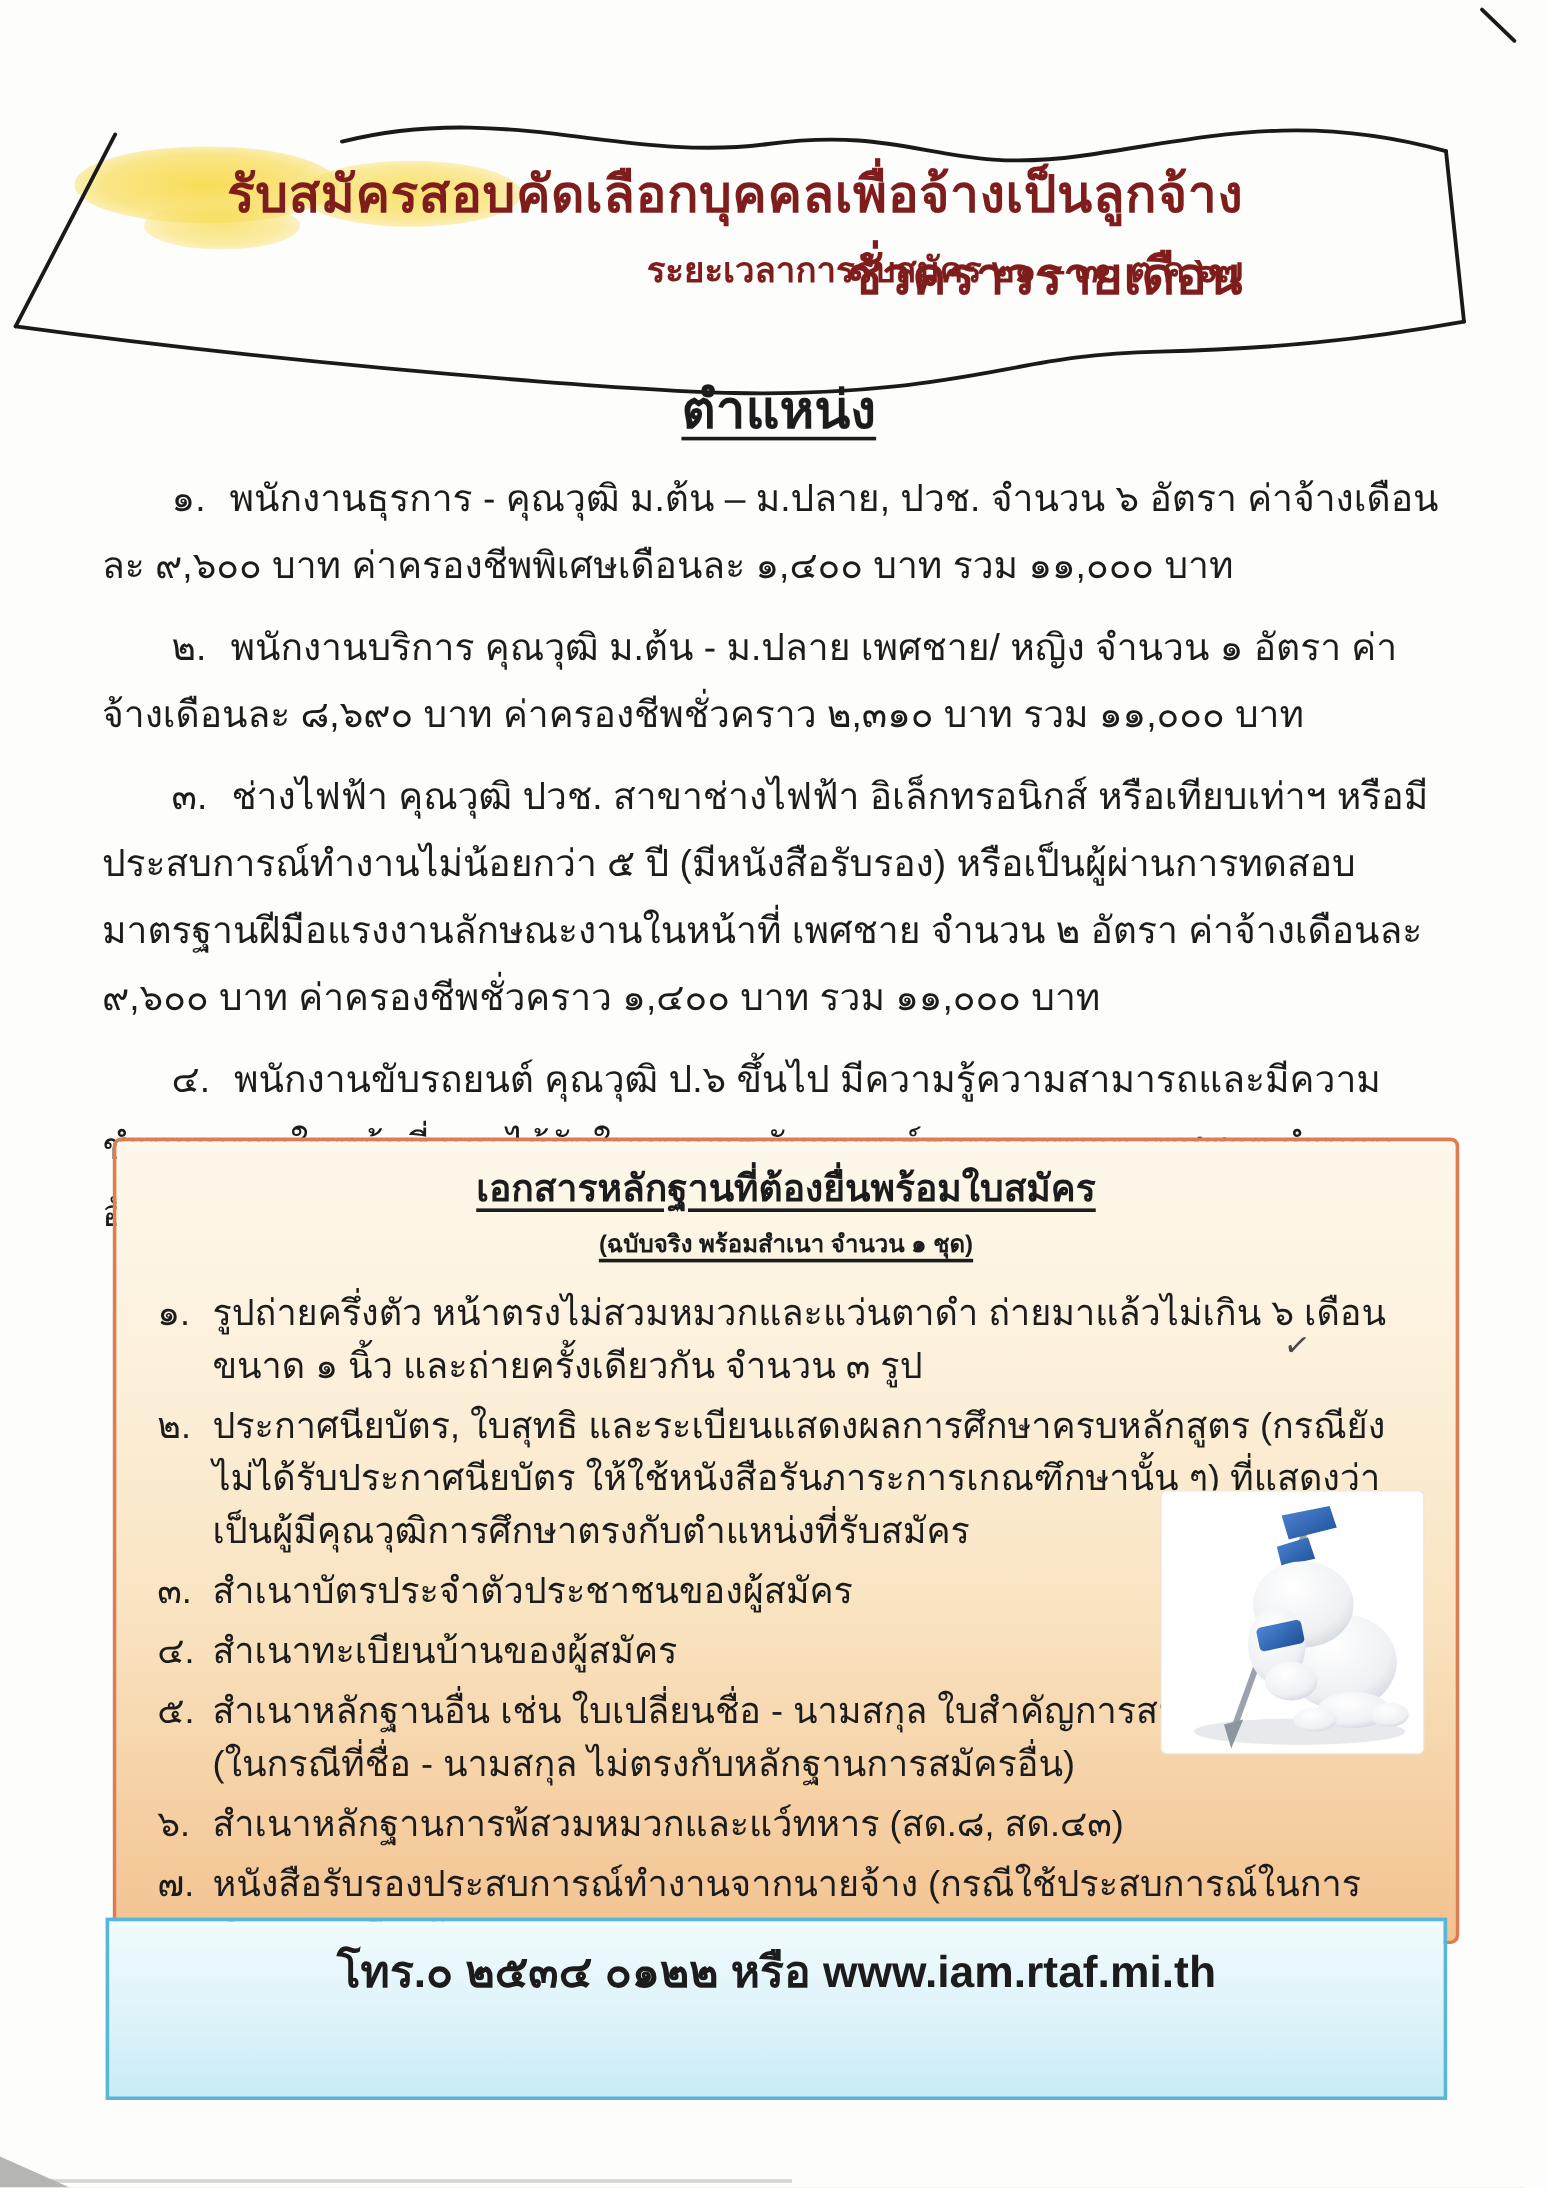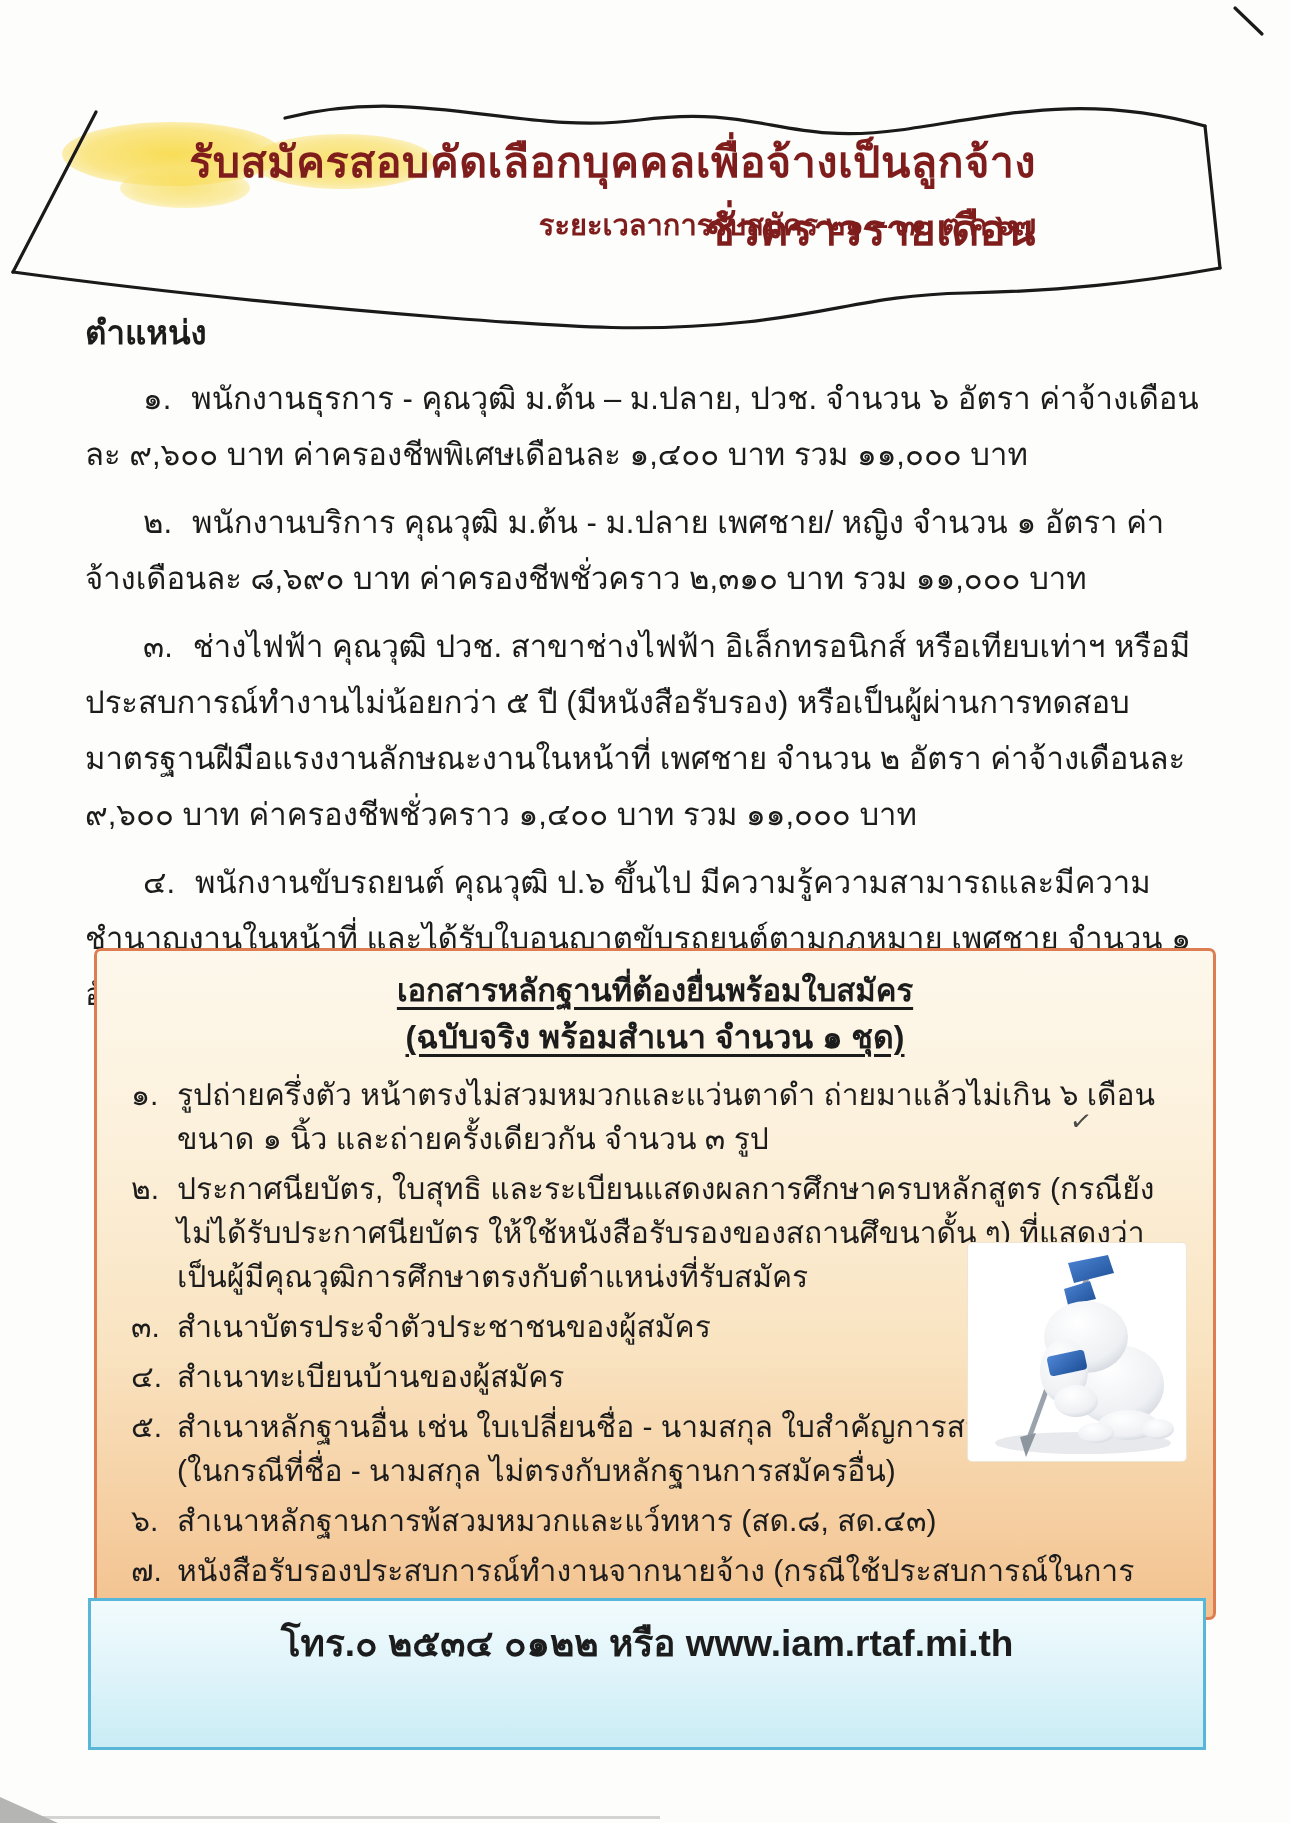--- a/index.html
+++ b/index.html
@@ -16,31 +16,31 @@
   .logo-wrap{position:absolute;left:18px;top:0;width:360px;height:140px;}
   .yellow-patch{position:absolute;border-radius:50%;
     background:radial-gradient(ellipse at center,#f7d52e 0%,#f9e06a 55%,rgba(250,232,140,0) 100%);}
   
   .banner-stroke-svg{position:absolute;left:0;top:0;width:1290px;height:420px;pointer-events:none;}
   .banner-line{position:absolute;left:58px;width:978px;text-align:right;font-weight:bold;color:#7f1d1d;}
   .banner-line1{top:128px;font-size:43px;letter-spacing:0.5px;}
   .banner-line2{top:202px;font-size:29px;}
   
   .positions-block{position:absolute;left:85px;top:306px;width:1128px;}
-  .section-heading{font-size:33px;font-weight:bold;
-    text-underline-offset:7px;text-decoration-thickness:2.5px;margin:0 0 10px 0;}
+  .section-heading{font-size:44px;font-weight:bold;text-decoration:underline;
+    text-underline-offset:7px;text-decoration-thickness:2.5px;margin:0 0 10px 0;text-align:center;}
   .para{margin:12px 0 0 0;font-size:31px;line-height:56px;text-indent:58px;font-weight:500;}
   .pnum{margin-right:20px;}
   
   .doc-panel{position:absolute;left:94px;top:948px;width:1122px;height:672px;
     box-sizing:border-box;border:3px solid #dd7d52;border-radius:7px;
     background:linear-gradient(180deg,#fdf8ec 0%,#fcf0da 30%,#f9e3c0 60%,#f3c28f 100%);}
   .doc-header{margin-top:18px;text-align:center;font-size:31px;font-weight:bold;
     text-decoration:underline;text-underline-offset:6px;text-decoration-thickness:2.5px;line-height:44px;}
-  .doc-subheader{text-align:center;font-size:32px;font-weight:bold;
+  .doc-subheader{text-align:center;font-size:20px;font-weight:bold;
     text-decoration:underline;text-underline-offset:6px;text-decoration-thickness:2.5px;line-height:44px;margin-top:2px;}
   .doc-list{list-style:none;margin:14px 0 0 0;padding:0 26px 0 34px;}
   .doc-item{display:flex;font-size:30px;line-height:44px;margin-bottom:6px;font-weight:500;}
   .dnum{flex:none;width:46px;}
   .dtext{flex:1;}
   .illus-box{position:absolute;left:871px;top:292px;width:218px;height:218px;
     background:#ffffff;border-radius:4px;box-shadow:0 0 0 1px #f0e4d2;}
   
   .contact-box{position:absolute;left:88px;top:1598px;width:1118px;height:152px;
     box-sizing:border-box;border:3px solid #58b7d8;
@@ -94,21 +94,21 @@
     <div class="doc-header">เอกสารหลักฐานที่ต้องยื่นพร้อมใบสมัคร</div>
     <div class="doc-subheader">(ฉบับจริง พร้อมสำเนา จำนวน ๑ ชุด)</div>
 
     <ol class="doc-list">
       <li class="doc-item">
           <span class="dnum">๑.</span>
           <span class="dtext">รูปถ่ายครึ่งตัว หน้าตรงไม่สวมหมวกและแว่นตาดำ ถ่ายมาแล้วไม่เกิน ๖ เดือน ขนาด ๑ นิ้ว และถ่ายครั้งเดียวกัน จำนวน ๓ รูป</span>
         </li>
       <li class="doc-item">
           <span class="dnum">๒.</span>
-          <span class="dtext">ประกาศนียบัตร, ใบสุทธิ และระเบียนแสดงผลการศึกษาครบหลักสูตร (กรณียังไม่ได้รับประกาศนียบัตร ให้ใช้หนังสือรับรองของสถานศึขนาดั้น ๆ) ที่แสดงว่าเป็นผู้มีคุณวุฒิการศึกษาตรงกับตำแหน่งที่รับสมัคร</span>
+          <span class="dtext">ประกาศนียบัตร, ใบสุทธิ และระเบียนแสดงผลการศึกษาครบหลักสูตร (กรณียังไม่ได้รับประกาศนียบัตร ให้ใช้หนังสือรันภาระการเกณฑึกษานั้น ๆ) ที่แสดงว่าเป็นผู้มีคุณวุฒิการศึกษาตรงกับตำแหน่งที่รับสมัคร</span>
         </li>
       <li class="doc-item">
           <span class="dnum">๓.</span>
           <span class="dtext">สำเนาบัตรประจำตัวประชาชนของผู้สมัคร</span>
         </li>
       <li class="doc-item">
           <span class="dnum">๔.</span>
           <span class="dtext">สำเนาทะเบียนบ้านของผู้สมัคร</span>
         </li>
       <li class="doc-item">

